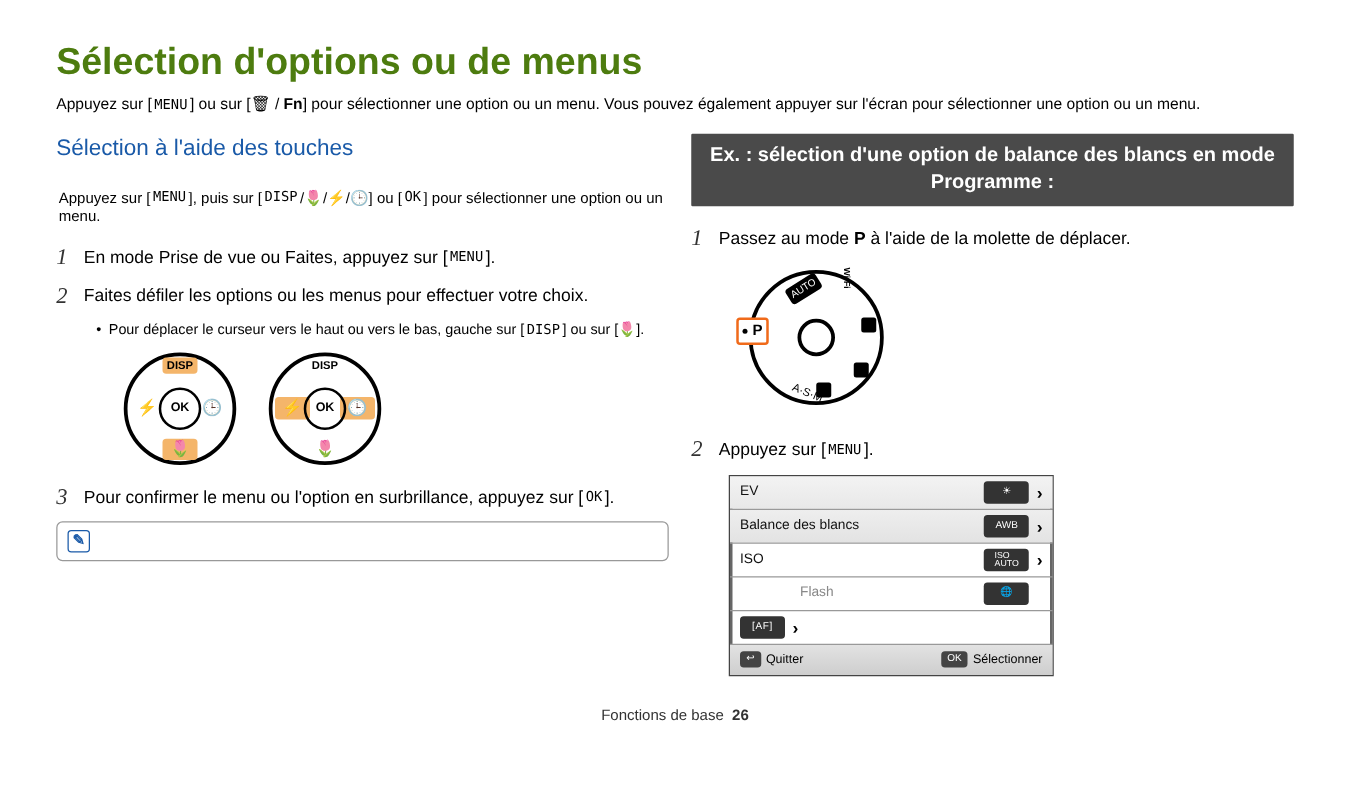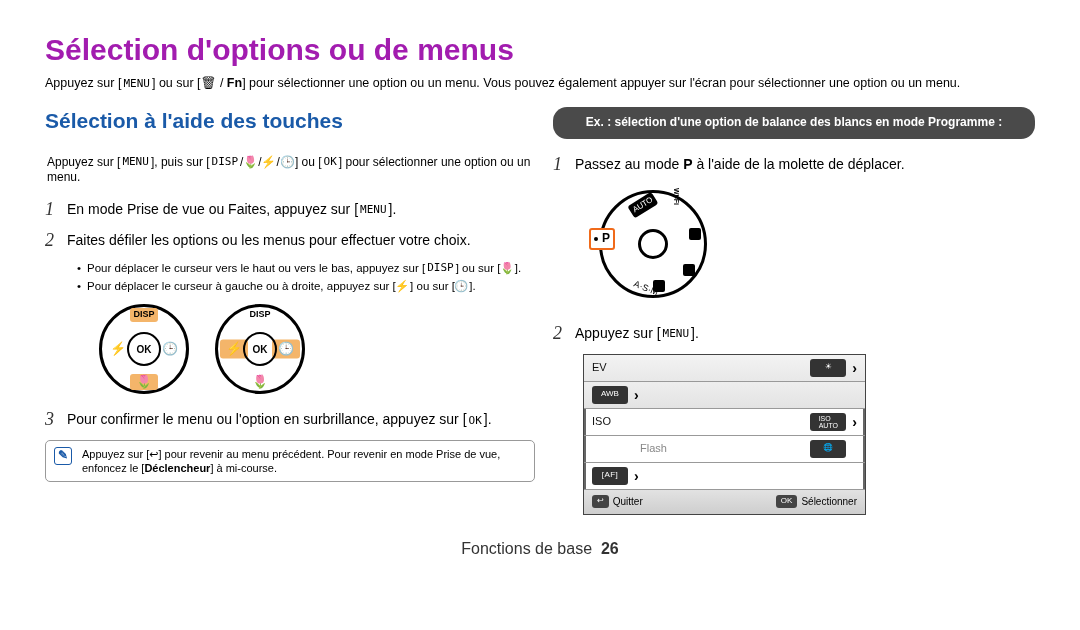--- a/index.html
+++ b/index.html
@@ -7,33 +7,33 @@
     font-family: "Segoe UI", Arial, sans-serif;
     background: #fff;
     width: 1080px;
     height: 630px;
     padding: 30px 45px 10px 45px;
     color: #000;
     font-size: 13px;
     line-height: 1.3;
   }
   .title {
-    color: #a21caf;
+    color: #4d7c0f;
     font-size: 30px;
     font-weight: bold;
     margin-bottom: 6px;
   }
   .intro { font-size: 12.5px; margin-bottom: 16px; }
   .columns { display: flex; gap: 18px; }
   .col-left { flex: 0 0 490px; }
   .col-right { flex: 1; }
   .subtitle {
     color: #1a5aa8;
-    font-size: 21px;
-    font-weight: bold;
+    font-size: 18px;
+    font-weight: normal;
     margin-bottom: 6px;
   }
   .lead { font-size: 12px; margin-bottom: 12px; padding-left: 2px; margin-top: 20px; }
   .step { display: flex; margin-bottom: 8px; }
   .step .num { width: 22px; font-size: 18px; font-style: italic; color: #333; font-family: Georgia, serif; flex-shrink: 0; }
   .step .txt { font-size: 14px; flex: 1; padding-top: 2px;}
   .bullets { margin-left: 32px; margin-bottom: 10px; }
   .bullet { font-size: 11.5px; display: flex; margin-bottom: 4px; }
   .bullet::before { content: "•"; margin-right: 6px; }
   .dials-row { display:flex; gap: 26px; justify-content:flex-start; padding-left: 54px; margin: 8px 0 14px 0;}
@@ -49,30 +49,30 @@
   }
   .note-icon {
     width:18px; height:18px; border:1.5px solid #1a5aa8; border-radius:3px;
     display:flex; align-items:center; justify-content:center;
     color:#1a5aa8; font-weight:bold; flex-shrink:0; font-size:12px;
     background: linear-gradient(#fff,#fff);
   }
   .ex-box {
     background: #4a4a4a;
     color: #fff;
-    border-radius: 14px;
+    border-radius: 1px;
     text-align: center;
     padding: 8px 10px;
-    font-size: 12px;
+    font-size: 16px;
     font-weight: bold;
     margin-bottom: 14px;
   }
   .mode-dial-wrap { display:flex; justify-content:flex-start; padding-left:40px; margin: 6px 0 18px 0;}
   .menu-lcd-wrap { display:flex; justify-content:flex-start; padding-left:30px; }
-  .footer { text-align: center; font-size: 16px; margin-top: 24px; color:#333;}
+  .footer { text-align: center; font-size: 12px; margin-top: 24px; color:#333;}
   .glyph {
     display:inline-block; font-family: monospace; font-size:11px;
     border:1px solid #000; padding:0 2px; border-radius:2px; line-height:1.1;
     vertical-align:middle;
   }
   .glyph.bold { font-weight:normal; border:none;}
   .bold { font-weight:bold; }
   
   .dial4 {
     width: 90px; height: 90px; position:relative;
@@ -94,21 +94,21 @@
   .modedial .wifi { position:absolute; top:4px; right:32px; font-size:7px; font-weight:bold; writing-mode:vertical-rl; }
   .modedial .auto { position:absolute; top:14px; left:36px; background:#000; color:#fff; font-size:8px; padding:2px 3px; border-radius:3px; transform: rotate(-32deg);}
   .modedial .asm { position:absolute; bottom:10px; left:40px; font-size:9px; transform: rotate(22deg);}
   .modedial .m1 { position:absolute; top:44px; right:12px; width:12px; height:12px; background:#000; border-radius:2px;}
   .modedial .m2 { position:absolute; bottom:28px; right:18px; width:12px; height:12px; background:#000; border-radius:2px;}
   .modedial .m3 { position:absolute; bottom:12px; right:48px; width:12px; height:12px; background:#000; border-radius:2px;}
   .modedial .pbox { position:absolute; top:44px; left:-4px; border:2px solid #f06a1a; border-radius:3px; padding:1px 3px; font-weight:bold; font-size:12px; background:#fff; display:flex; align-items:center; gap:4px;}
   .modedial .pbox .dot { width:4px; height:4px; background:#000; border-radius:50%; display:inline-block;}
   
   .lcd {
-    width: 283px;
+    width: 260px;
     border:1px solid #444;
     box-shadow: 0 0 0 2px #666 inset;
     background:#fff;
     font-size:11px;
   }
   .lcd .row { display:flex; align-items:center; height:27px; border-bottom:1px solid #999; padding:0 8px; }
   .lcd .row .rlabel { flex:1; color:#111;}
   .lcd .row .ricon { width:36px; height:18px; background:#333; border-radius:3px; margin-right:6px; color:#fff; font-size:8px; display:flex; align-items:center; justify-content:center;}
   .lcd .row .chev { font-weight:bold; color:#000; font-size:14px;}
   .lcd .row.ev { background:linear-gradient(#f3f3f3,#e8e8e8);}
@@ -146,25 +146,22 @@
     </div>
 
     <div class="step">
       <div class="num">2</div>
       <div class="txt">Faites défiler les options ou les menus pour effectuer votre choix.</div>
     </div>
 
     <div class="bullets">
       <div class="bullet">
         <span>
-          <span>Pour déplacer le curseur vers le haut ou vers le bas, appuyez sur [</span><span class="glyph bold">DISP</span><span>] ou sur [🌷].</span>
+          <span>Pour déplacer le curseur vers le haut ou vers le bas, gauche sur [</span><span class="glyph bold">DISP</span><span>] ou sur [🌷].</span>
         </span>
-      </div>
-      <div class="bullet">
-        <span>Pour déplacer le curseur à gauche ou à droite, appuyez sur [⚡] ou sur [🕒].</span>
       </div>
     </div>
 
     <div class="dials-row">
 
       <div class="dial4">
         <div class="ring"></div>
         <div class="lbl top hl">DISP</div>
         <div class="lbl bottom hl">🌷</div>
         <div class="lbl left">⚡</div>
@@ -184,23 +181,20 @@
 
     <div class="step">
       <div class="num">3</div>
       <div class="txt">
         <span>Pour confirmer le menu ou l'option en surbrillance, appuyez sur [</span><span class="glyph bold">OK</span><span>].</span>
       </div>
     </div>
 
     <div class="notebox">
       <div class="note-icon">✎</div>
-      <div>
-        <span>Appuyez sur [↩] pour revenir au menu précédent. Pour revenir en mode Prise de vue, enfoncez le [</span><span class="bold">Déclencheur</span><span>] à mi-course.</span>
-      </div>
     </div>
   </div>
 
   <div class="col-right">
     <div class="ex-box">Ex. : sélection d'une option de balance des blancs en mode Programme :</div>
 
     <div class="step">
       <div class="num">1</div>
       <div class="txt">
         <span>Passez au mode </span><span class="bold">P</span><span> à l'aide de la molette de déplacer.</span>
@@ -232,20 +226,21 @@
     </div>
 
     <div class="menu-lcd-wrap">
       <div class="lcd">
         <div class="row ev">
           <div class="rlabel">EV</div>
           <div class="ricon">☀</div>
           <div class="chev">›</div>
         </div>
         <div class="row hdr">
+          <div class="rlabel">Balance des blancs</div>
           <div class="ricon">AWB</div>
           <div class="chev">›</div>
         </div>
         <div class="row">
           <div class="rlabel">ISO</div>
           <div class="ricon" style="font-size:7px; line-height:1;">ISO<br>AUTO</div>
           <div class="chev">›</div>
         </div>
         <div class="row disabled">
           <div class="rlabel">Flash</div>

